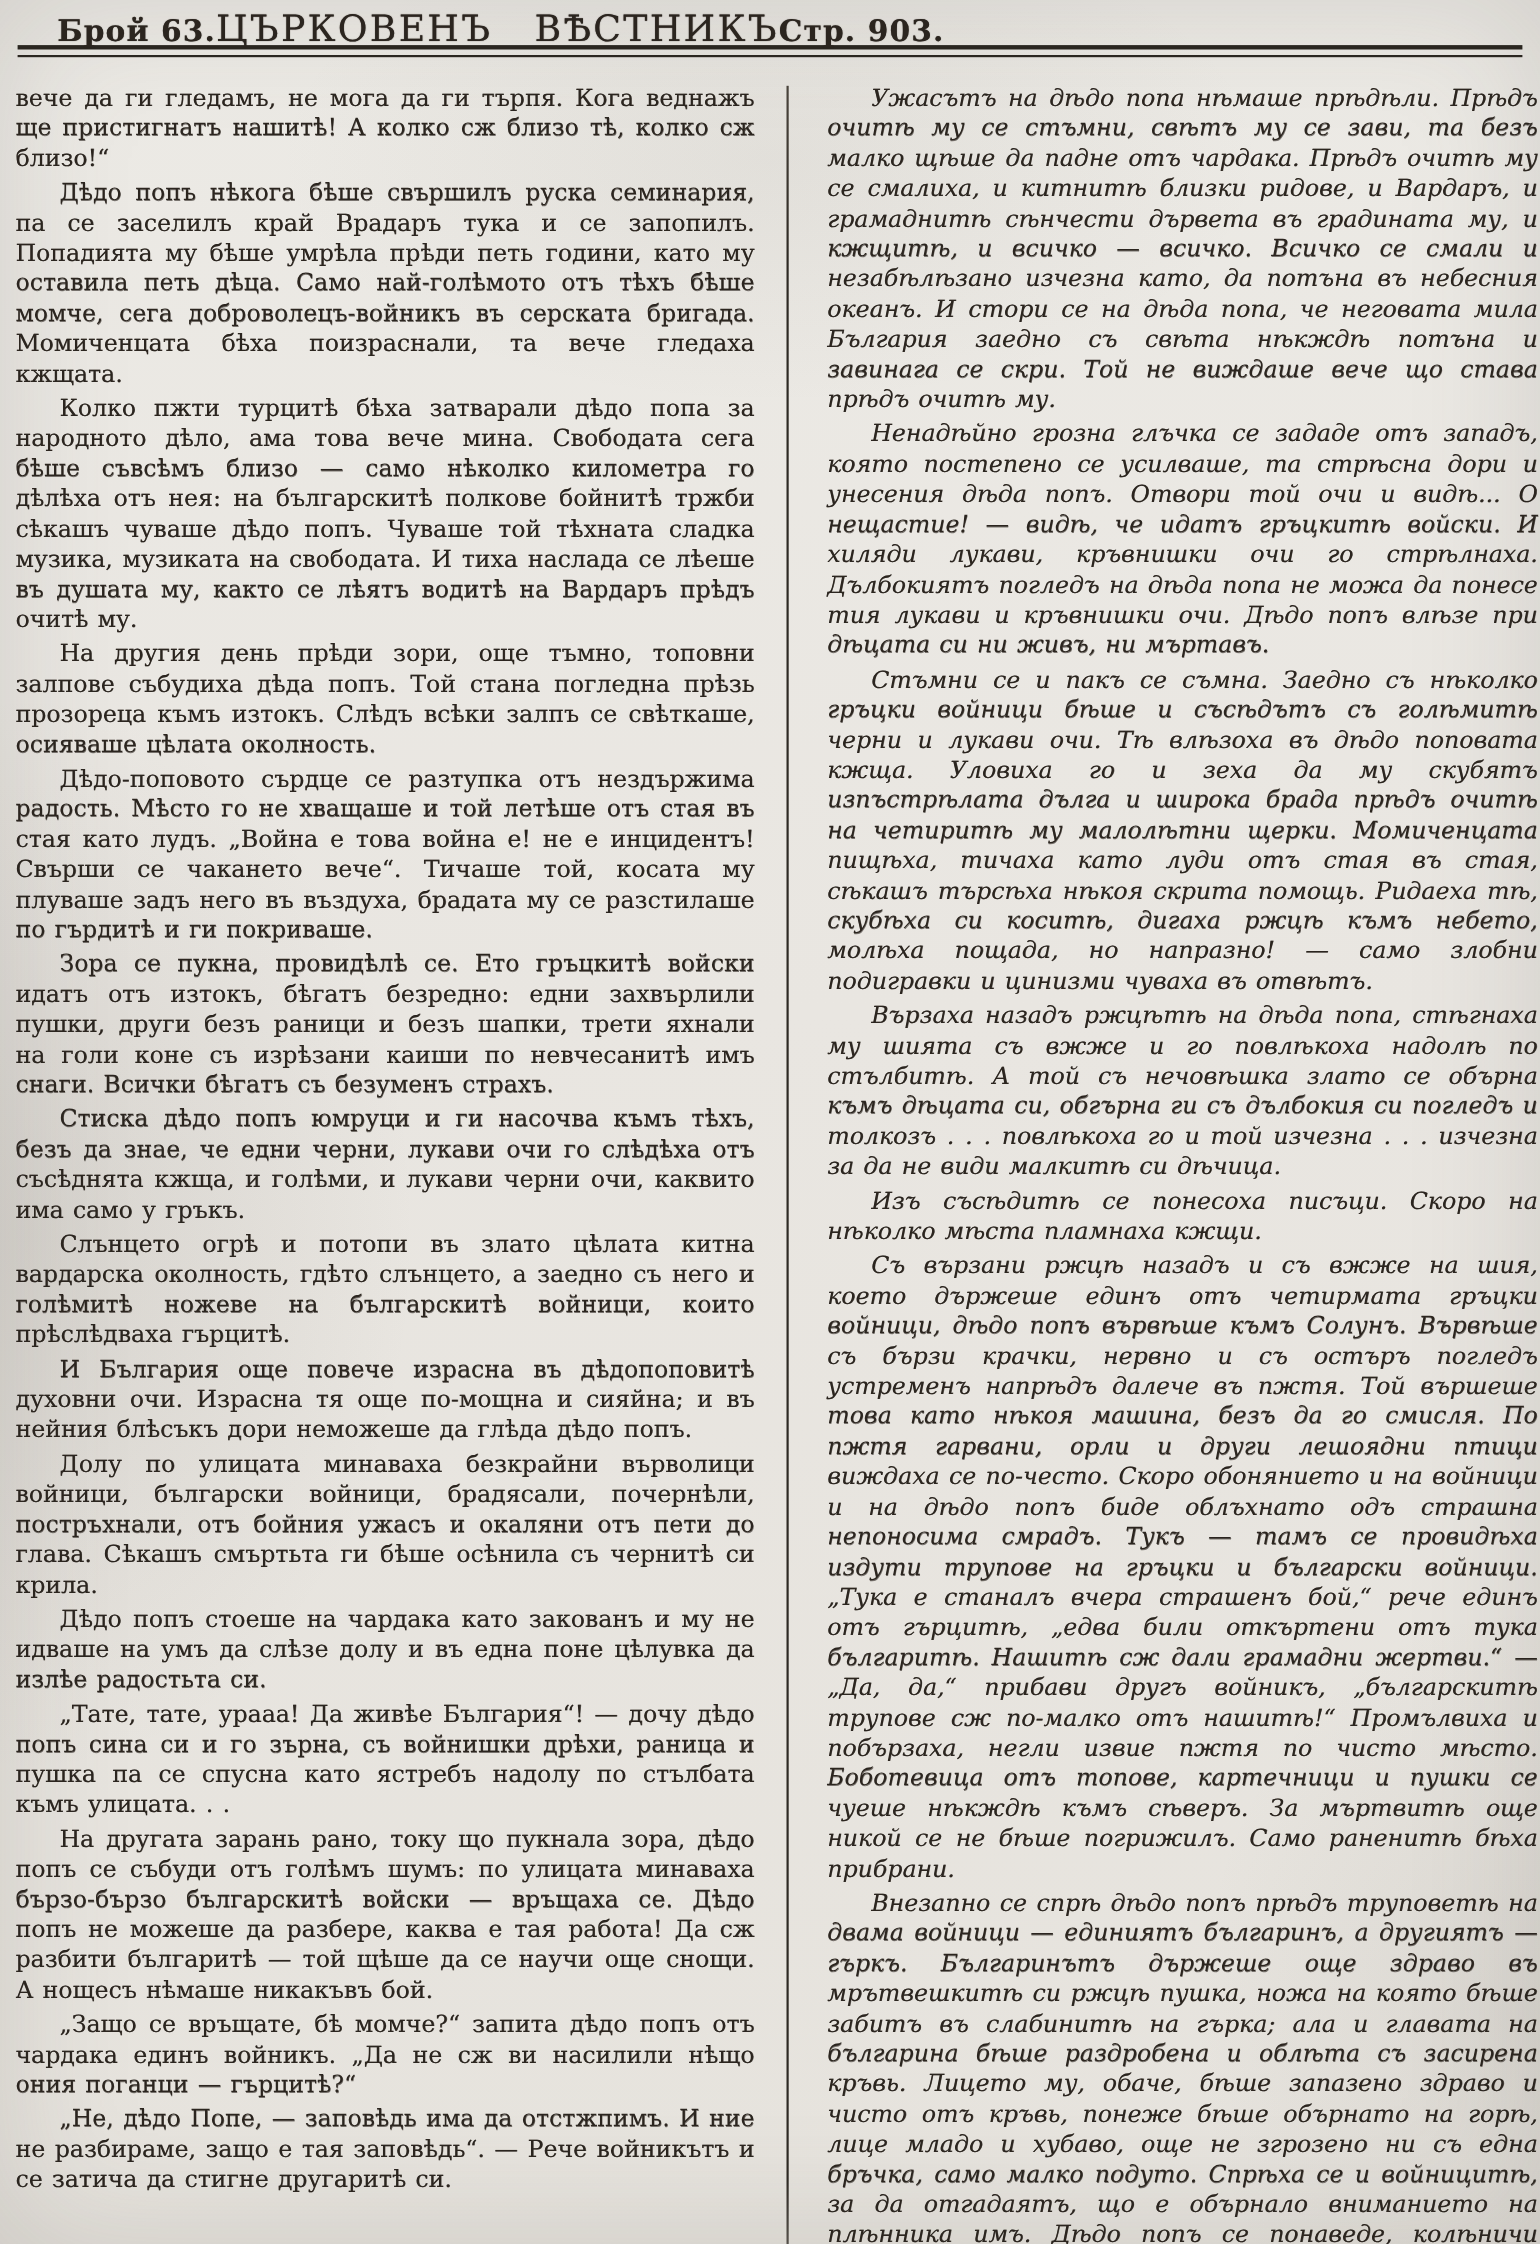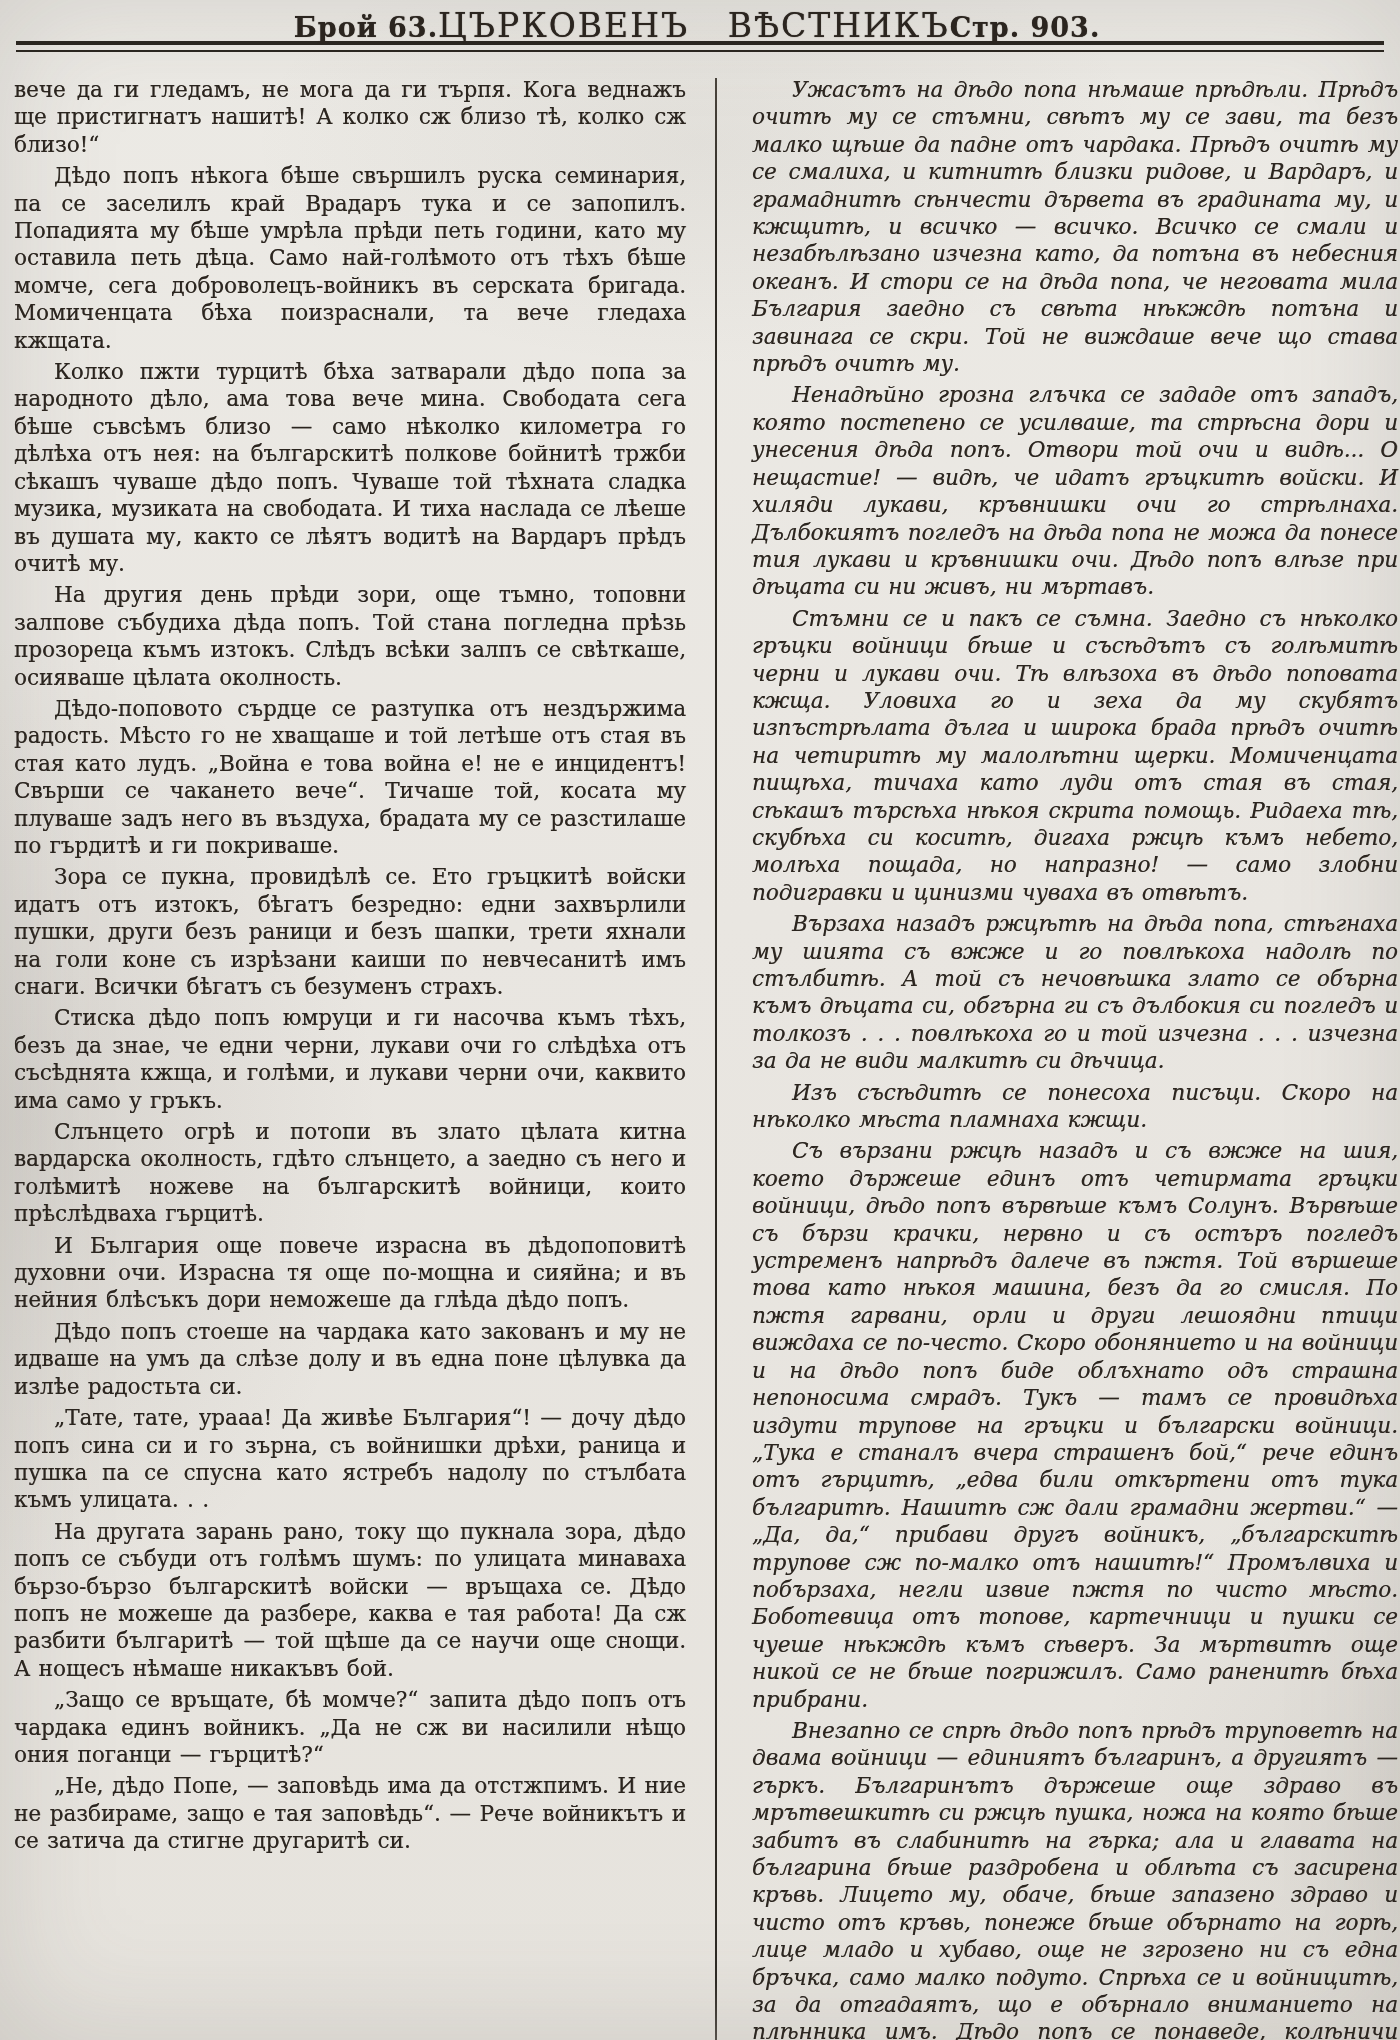--- a/index.html
+++ b/index.html
@@ -18,21 +18,21 @@
     font-family: "DejaVu Serif", "Liberation Serif", serif;
     background:
       radial-gradient(ellipse 500px 700px at 2% 55%, rgba(105,100,92,0.14), transparent 70%),
       radial-gradient(ellipse 600px 300px at 50% 7%, rgba(110,105,96,0.08), transparent 75%),
       radial-gradient(ellipse 400px 500px at 99% 90%, rgba(110,105,96,0.10), transparent 75%),
       linear-gradient(180deg, #eceae5 0%, #e9e6e1 45%, #e6e3dd 100%);
     box-shadow: inset 0 0 120px rgba(90,85,75,0.18);
   }
   .header {
     display: flex;
-    justify-content: center;
+    justify-content: flex-start;
     align-items: baseline;
     padding: 6px 58px 0 52px;
     height: 32px;
   }
   .issue, .pagenum {
     font-size: 27px;
     font-weight: 700;
     letter-spacing: 1px;
     text-shadow: 0 0 0.8px rgba(43,37,31,0.75);
   }
@@ -106,20 +106,21 @@
     <div class="col col-left">
         <p>вече да ги гледамъ, не мога да ги търпя. Кога веднажъ ще пристигнатъ нашитѣ! А колко сж близо тѣ, колко сж близо!“</p>
         <p>Дѣдо попъ нѣкога бѣше свършилъ руска семинария, па се заселилъ край Врадаръ тука и се запопилъ. Попадията му бѣше умрѣла прѣди петь години, като му оставила петь дѣца. Само най-голѣмото отъ тѣхъ бѣше момче, сега доброволецъ-войникъ въ серската бригада. Момиченцата бѣха поизраснали, та вече гледаха кжщата.</p>
         <p>Колко пжти турцитѣ бѣха затварали дѣдо попа за народното дѣло, ама това вече мина. Свободата сега бѣше съвсѣмъ близо — само нѣколко километра го дѣлѣха отъ нея: на българскитѣ полкове бойнитѣ тржби сѣкашъ чуваше дѣдо попъ. Чуваше той тѣхната сладка музика, музиката на свободата. И тиха наслада се лѣеше въ душата му, както се лѣятъ водитѣ на Вардаръ прѣдъ очитѣ му.</p>
         <p>На другия день прѣди зори, още тъмно, топовни залпове събудиха дѣда попъ. Той стана погледна прѣзь прозореца къмъ изтокъ. Слѣдъ всѣки залпъ се свѣткаше, осияваше цѣлата околность.</p>
         <p>Дѣдо-поповото сърдце се разтупка отъ нездържима радость. Мѣсто го не хващаше и той летѣше отъ стая въ стая като лудъ. „Война е това война е! не е инцидентъ! Свърши се чакането вече“. Тичаше той, косата му плуваше задъ него въ въздуха, брадата му се разстилаше по гърдитѣ и ги покриваше.</p>
         <p>Зора се пукна, провидѣлѣ се. Ето гръцкитѣ войски идатъ отъ изтокъ, бѣгатъ безредно: едни захвърлили пушки, други безъ раници и безъ шапки, трети яхнали на голи коне съ изрѣзани каиши по невчесанитѣ имъ снаги. Всички бѣгатъ съ безуменъ страхъ.</p>
         <p>Стиска дѣдо попъ юмруци и ги насочва къмъ тѣхъ, безъ да знае, че едни черни, лукави очи го слѣдѣха отъ съсѣднята кжща, и голѣми, и лукави черни очи, каквито има само у гръкъ.</p>
         <p>Слънцето огрѣ и потопи въ злато цѣлата китна вардарска околность, гдѣто слънцето, а заедно съ него и голѣмитѣ ножеве на българскитѣ войници, които прѣслѣдваха гърцитѣ.</p>
         <p>И България още повече израсна въ дѣдопоповитѣ духовни очи. Израсна тя още по-мощна и сияйна; и въ нейния блѣсъкъ дори неможеше да глѣда дѣдо попъ.</p>
+        <p>Долу по улицата минаваха безкрайни върволици войници, български войници, брадясали, почернѣли, постръхнали, отъ бойния ужасъ и окаляни отъ пети до глава. Сѣкашъ смъртьта ги бѣше осѣнила съ чернитѣ си крила.</p>
         <p>Дѣдо попъ стоеше на чардака като закованъ и му не идваше на умъ да слѣзе долу и въ една поне цѣлувка да излѣе радостьта си.</p>
         <p>„Тате, тате, урааа! Да живѣе България“! — дочу дѣдо попъ сина си и го зърна, съ войнишки дрѣхи, раница и пушка па се спусна като ястребъ надолу по стълбата къмъ улицата. . .</p>
         <p>На другата зарань рано, току що пукнала зора, дѣдо попъ се събуди отъ голѣмъ шумъ: по улицата минаваха бързо-бързо българскитѣ войски — връщаха се. Дѣдо попъ не можеше да разбере, каква е тая работа! Да сж разбити българитѣ — той щѣше да се научи още снощи. А нощесъ нѣмаше никакъвъ бой.</p>
         <p>„Защо се връщате, бѣ момче?“ запита дѣдо попъ отъ чардака единъ войникъ. „Да не сж ви насилили нѣщо ония поганци — гърцитѣ?“</p>
         <p>„Не, дѣдо Попе, — заповѣдь има да отстжпимъ. И ние не разбираме, защо е тая заповѣдь“. — Рече войникътъ и се затича да стигне другаритѣ си.</p>
       </div>
     <div class="divider"></div>
     <div class="col col-right">
         <p>Ужасътъ на дѣдо попа нѣмаше прѣдѣли. Прѣдъ очитѣ му се стъмни, свѣтъ му се зави, та безъ малко щѣше да падне отъ чардака. Прѣдъ очитѣ му се смалиха, и китнитѣ близки ридове, и Вардаръ, и грамаднитѣ сѣнчести дървета въ градината му, и кжщитѣ, и всичко — всичко. Всичко се смали и незабѣлѣзано изчезна като, да потъна въ небесния океанъ. И стори се на дѣда попа, че неговата мила България заедно съ свѣта нѣкждѣ потъна и завинага се скри. Той не виждаше вече що става прѣдъ очитѣ му.</p>
         <p>Ненадѣйно грозна глъчка се зададе отъ западъ, която постепено се усилваше, та стрѣсна дори и унесения дѣда попъ. Отвори той очи и видѣ... О нещастие! — видѣ, че идатъ гръцкитѣ войски. И хиляди лукави, кръвнишки очи го стрѣлнаха. Дълбокиятъ погледъ на дѣда попа не можа да понесе тия лукави и кръвнишки очи. Дѣдо попъ влѣзе при дѣцата си ни живъ, ни мъртавъ.</p>

